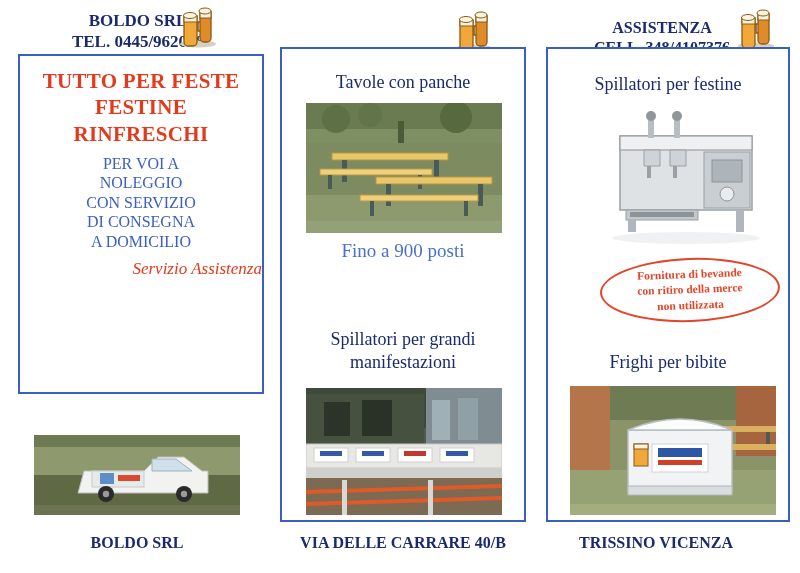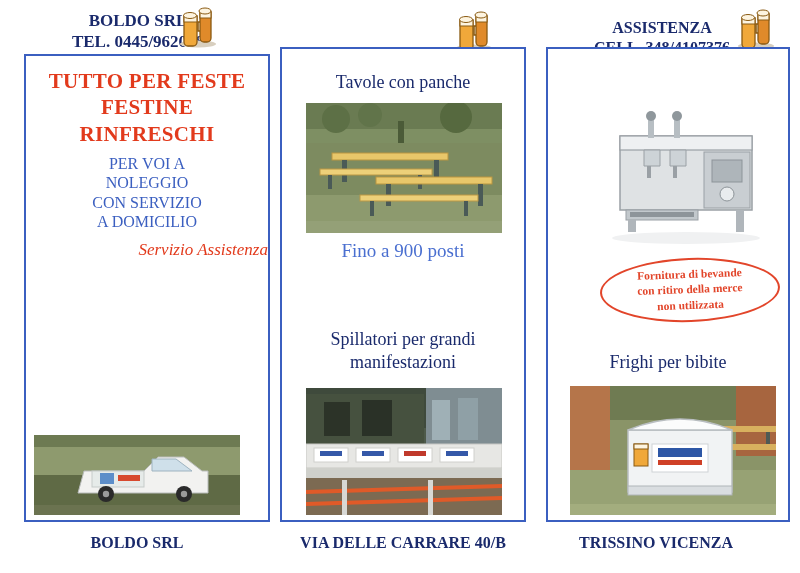--- a/index.html
+++ b/index.html
@@ -19,21 +19,21 @@
     height: 573px;
   }
 
   
   .col {
     position: absolute;
     box-sizing: border-box;
     border: 2px solid #3b5fc0;
     background: #ffffff;
   }
-  .col-left  { left: 24px;  top: 54px;  width: 246px; height: 468px; }
+  .col-left  { left: 18px;  top: 54px;  width: 246px; height: 340px; }
   .col-mid   { left: 280px; top: 47px;  width: 246px; height: 475px; }
   .col-right { left: 546px; top: 47px;  width: 244px; height: 475px; }
 
   
   .hdr {
     position: absolute;
     text-align: center;
     color: #1a2a6c;
     font-family: "Liberation Serif", serif;
     font-weight: bold;
@@ -187,20 +187,21 @@
   <div class="col col-left">
     <div class="lead-red">
       <div>TUTTO PER FESTE</div>
       <div>FESTINE</div>
       <div>RINFRESCHI</div>
     </div>
     <div class="lead-blue">
       <div>PER VOI A</div>
       <div>NOLEGGIO</div>
       <div>CON SERVIZIO</div>
+      <div>DI CONSEGNA</div>
       <div>A DOMICILIO</div>
     </div>
     <div class="assist">Servizio Assistenza</div>
   </div>
 
   <div class="photo" style="left:34px; top:435px; width:206px; height:80px;">
     <svg width="206" height="80" viewBox="0 0 206 80">
       <rect x="0" y="0" width="206" height="44" fill="#8e9a6e"></rect>
       <rect x="0" y="40" width="206" height="40" fill="#5f6a45"></rect>
       <rect x="0" y="0" width="206" height="12" fill="#6d7a52"></rect>
@@ -284,20 +285,21 @@
         <path d="M0 104 l196 -6"></path>
         <path d="M0 116 l196 -6"></path>
       </g>
       <rect x="36" y="92" width="5" height="35" fill="#d8d8d4"></rect>
       <rect x="122" y="92" width="5" height="35" fill="#d8d8d4"></rect>
     </svg>
   </div>
 
   <div class="col col-right"></div>
 
+  <div class="cap" style="left:550px; top:74px; width:236px;">Spillatori per festine</div>
 
   <div class="photo" style="left:600px; top:106px; width:178px; height:140px; background:#ffffff;">
     <svg width="178" height="140" viewBox="0 0 178 140">
       <rect x="0" y="0" width="178" height="140" fill="#ffffff"></rect>
 
       <rect x="20" y="30" width="132" height="74" fill="#dfe2e4" stroke="#9aa0a5" stroke-width="1.5"></rect>
       <rect x="20" y="30" width="132" height="14" fill="#eef0f2" stroke="#9aa0a5" stroke-width="1.2"></rect>
       <rect x="104" y="46" width="46" height="56" fill="#c9ced2" stroke="#9aa0a5"></rect>
       <rect x="112" y="54" width="30" height="22" fill="#aeb5ba" stroke="#8d9499"></rect>
       <circle cx="127" cy="88" r="7" fill="#e9ecee" stroke="#8d9499"></circle>

